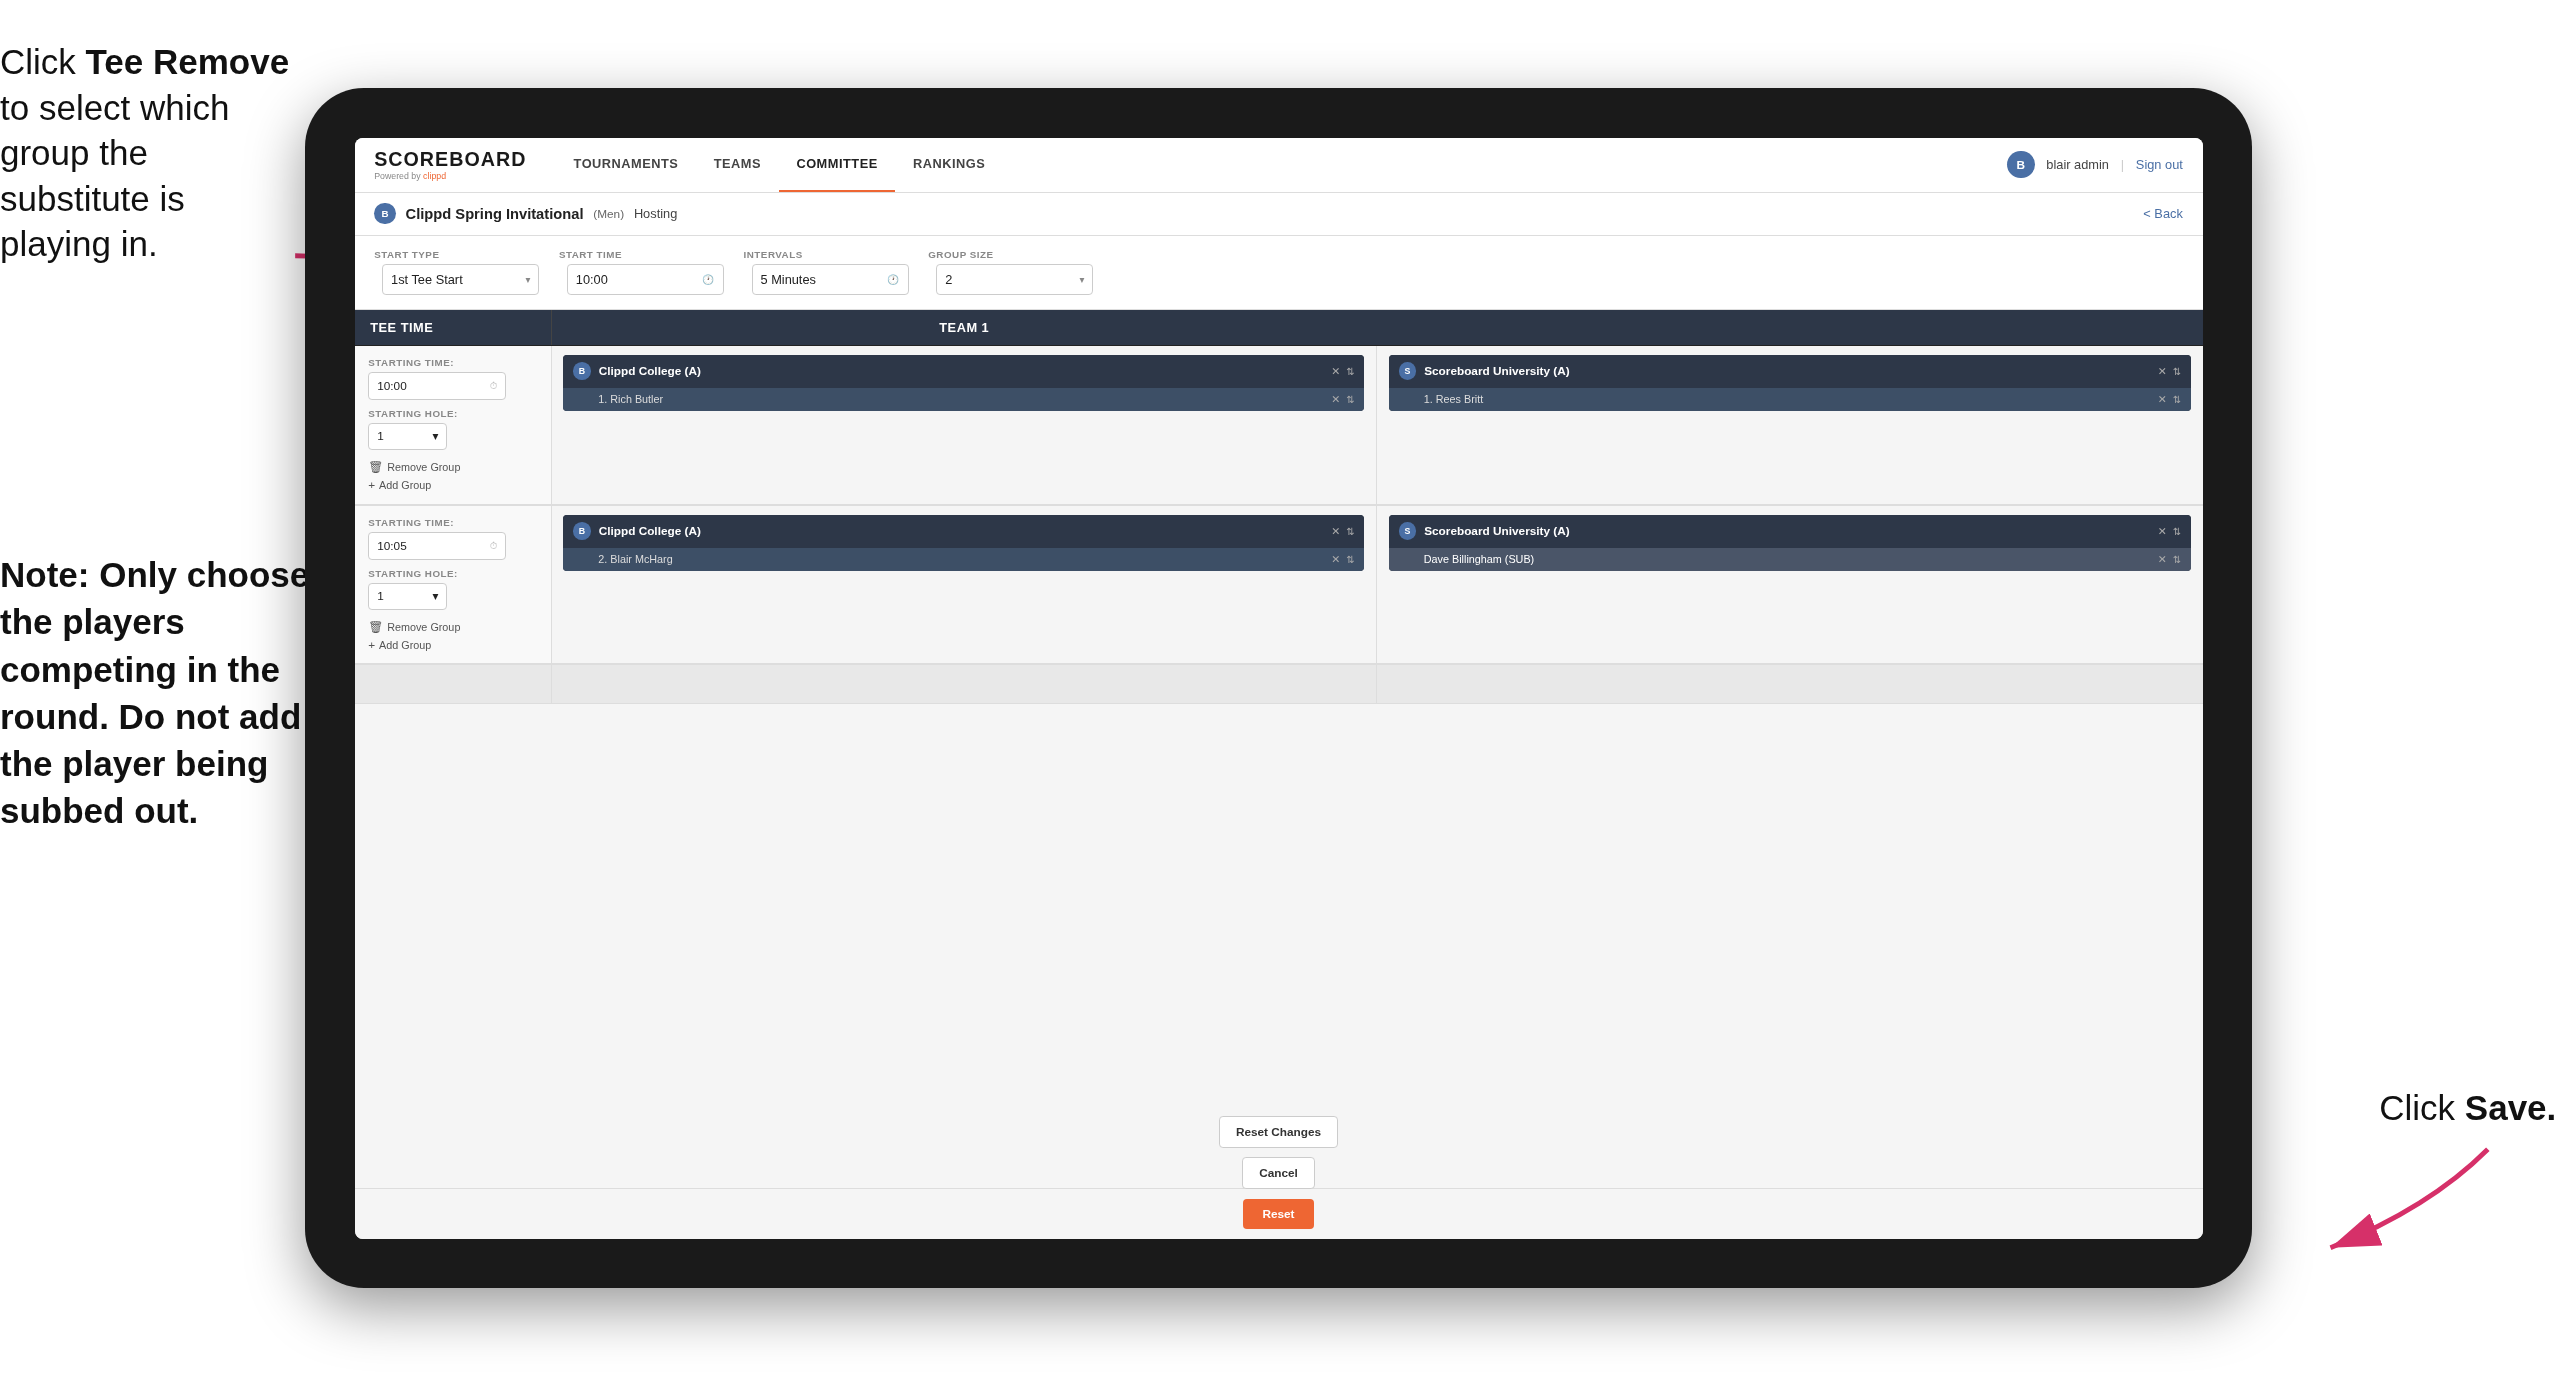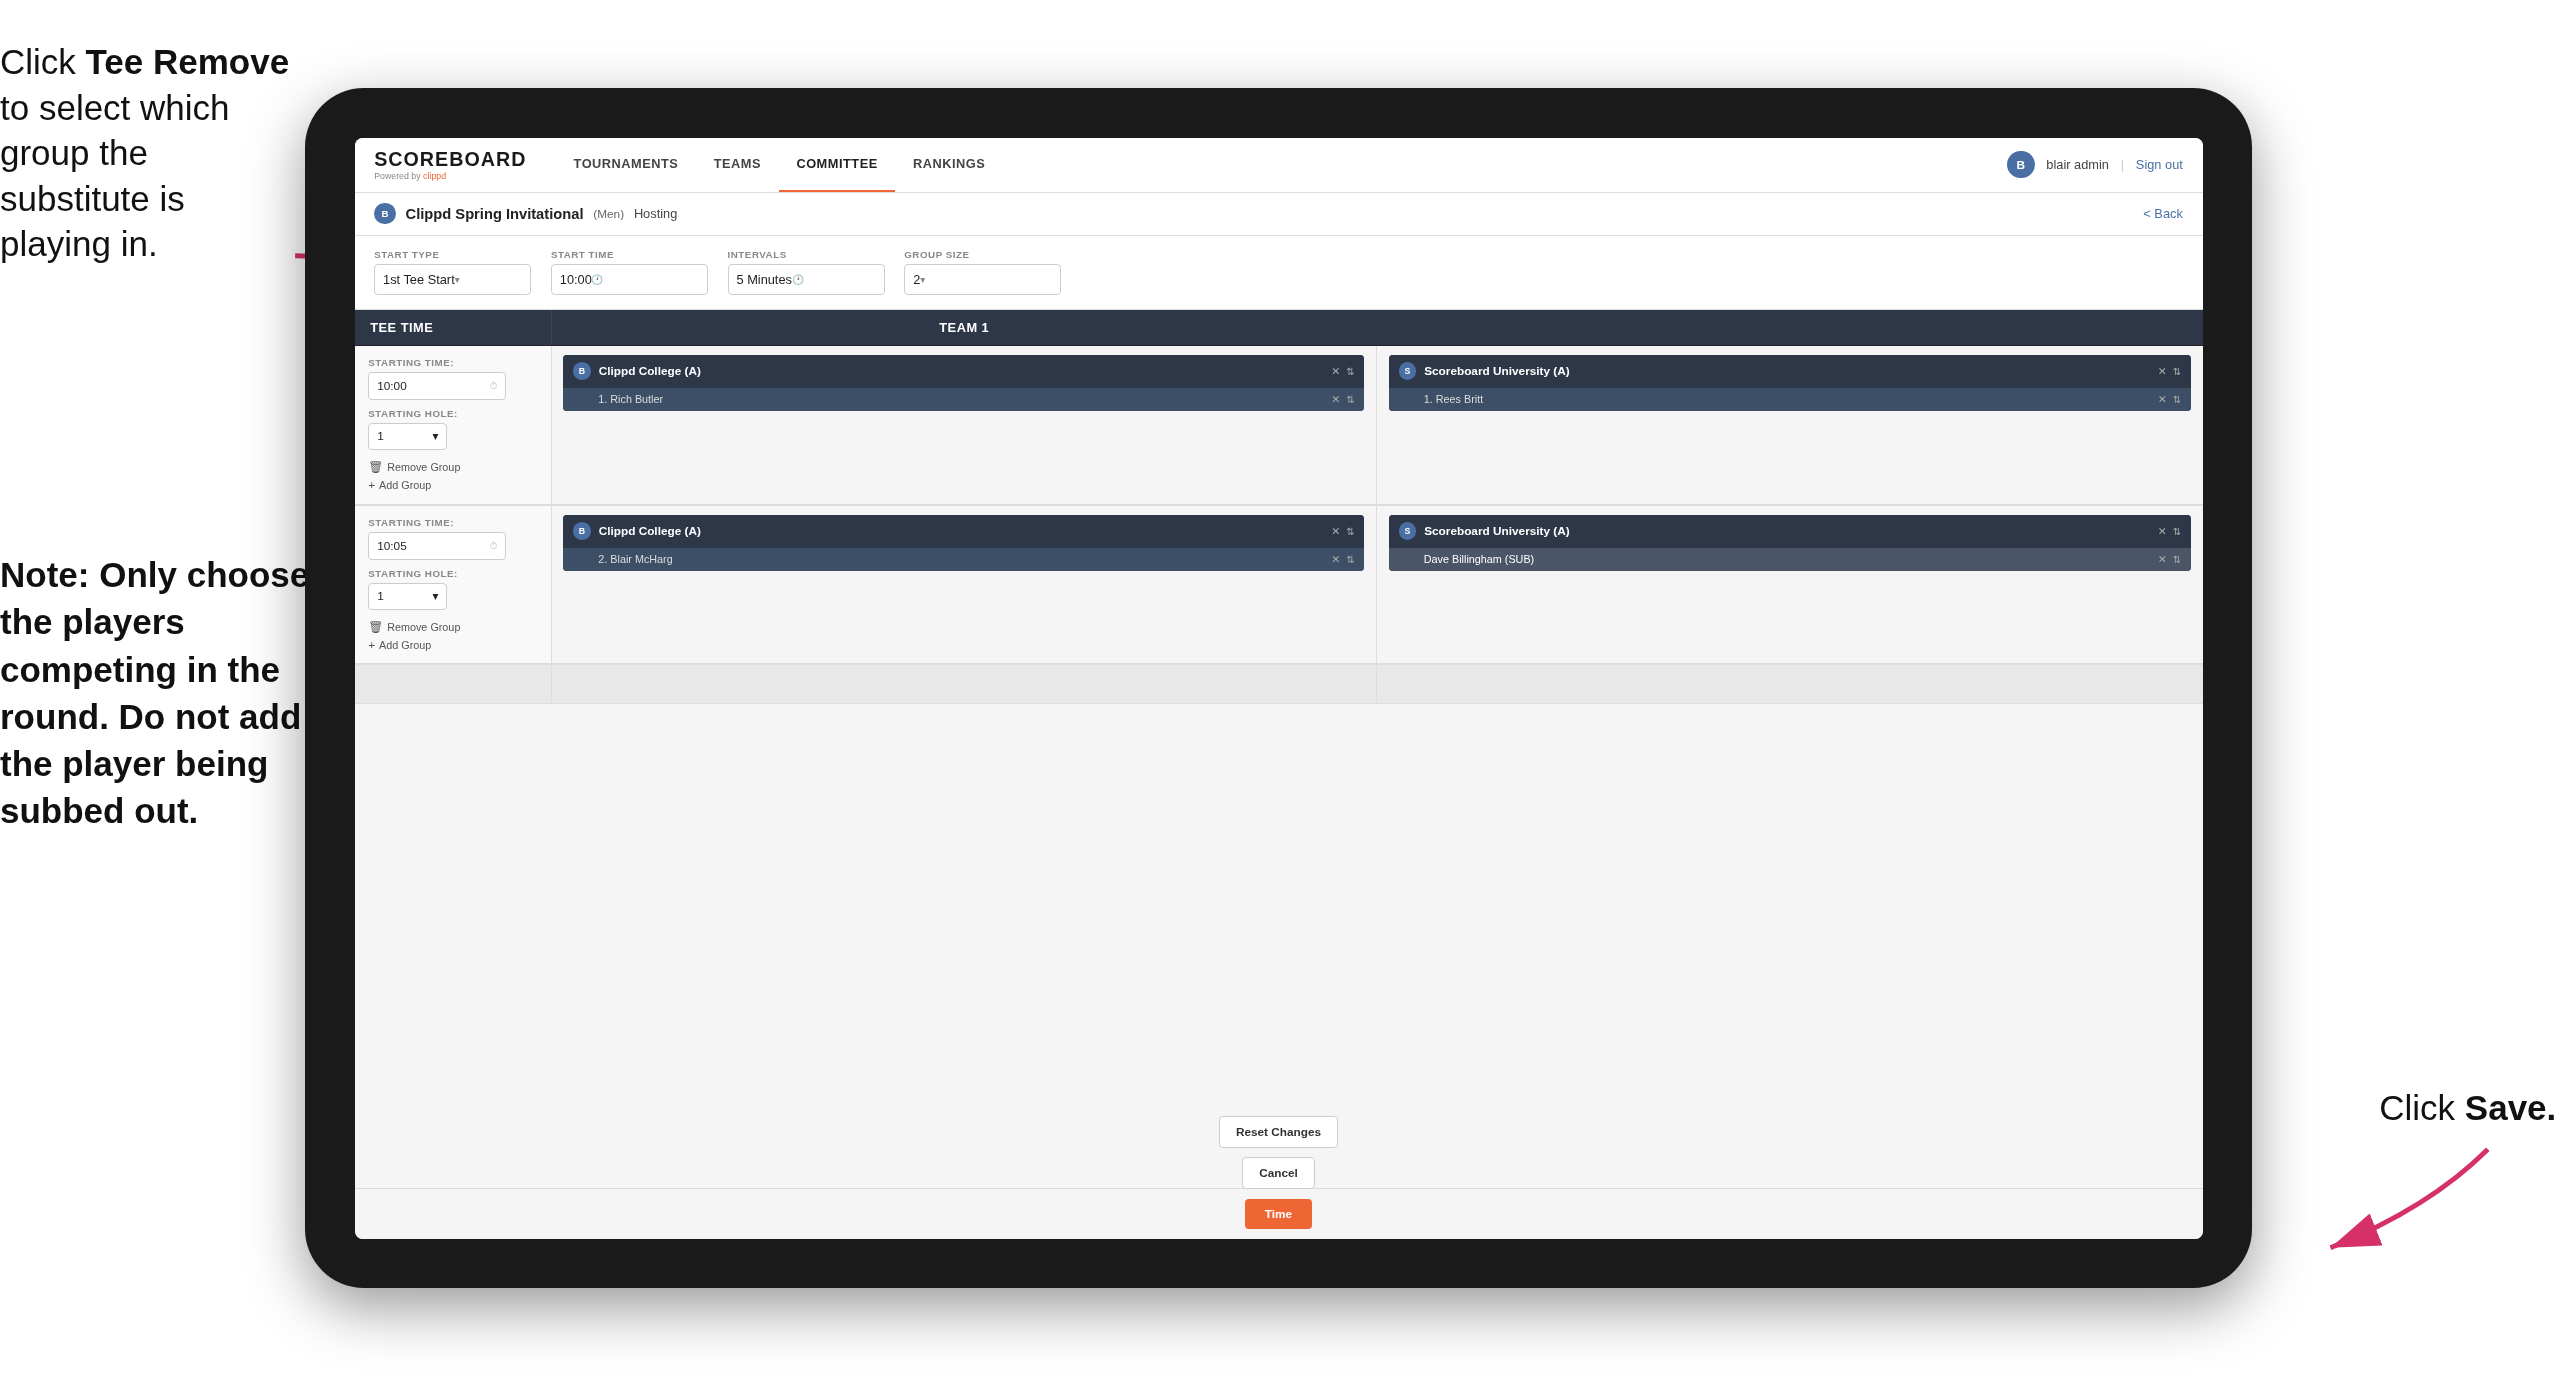--- a/index.html
+++ b/index.html
@@ -218,21 +218,23 @@
       height: 31px;
       border: 1px solid #ccc;
       border-radius: 3.9px;
       padding: 0 7.9px;
       font-size: 12.8px;
       color: #222;
       background: #fff;
       min-width: 157px;
       display: flex;
       align-items: center;
+      justify-content: space-between;
       cursor: pointer;
+      margin-left: 8px;
     }
     .config-select .arrow { color: #888; font-size: 9.8px; }
 
     
     .table-header {
       display: grid;
       grid-template-columns: 197px 1fr 1fr;
       background: #2d3748;
       color: #fff;
       font-size: 12.8px;
@@ -692,21 +694,21 @@
           <div class="partial-cell"></div>
           <div class="partial-cell"></div>
           <div class="partial-cell"></div>
         </div>
       </div>
     </div>
 
     <div class="footer-bar">
       <button class="btn-reset">Reset Changes</button>
       <button class="btn-cancel">Cancel</button>
-      <button class="btn-save">Time</button>
+      <button class="btn-save">Reset</button>
     </div>
 
   </div>
 </div>
 
 <div class="instruction-right">
   Click <b>Save.</b>
 </div>
 
 <svg style="position:absolute; right:29.5px; bottom:98px; width:374px; height:177px; pointer-events:none;" viewBox="0 0 380 180" fill="none" xmlns="http://www.w3.org/2000/svg">

